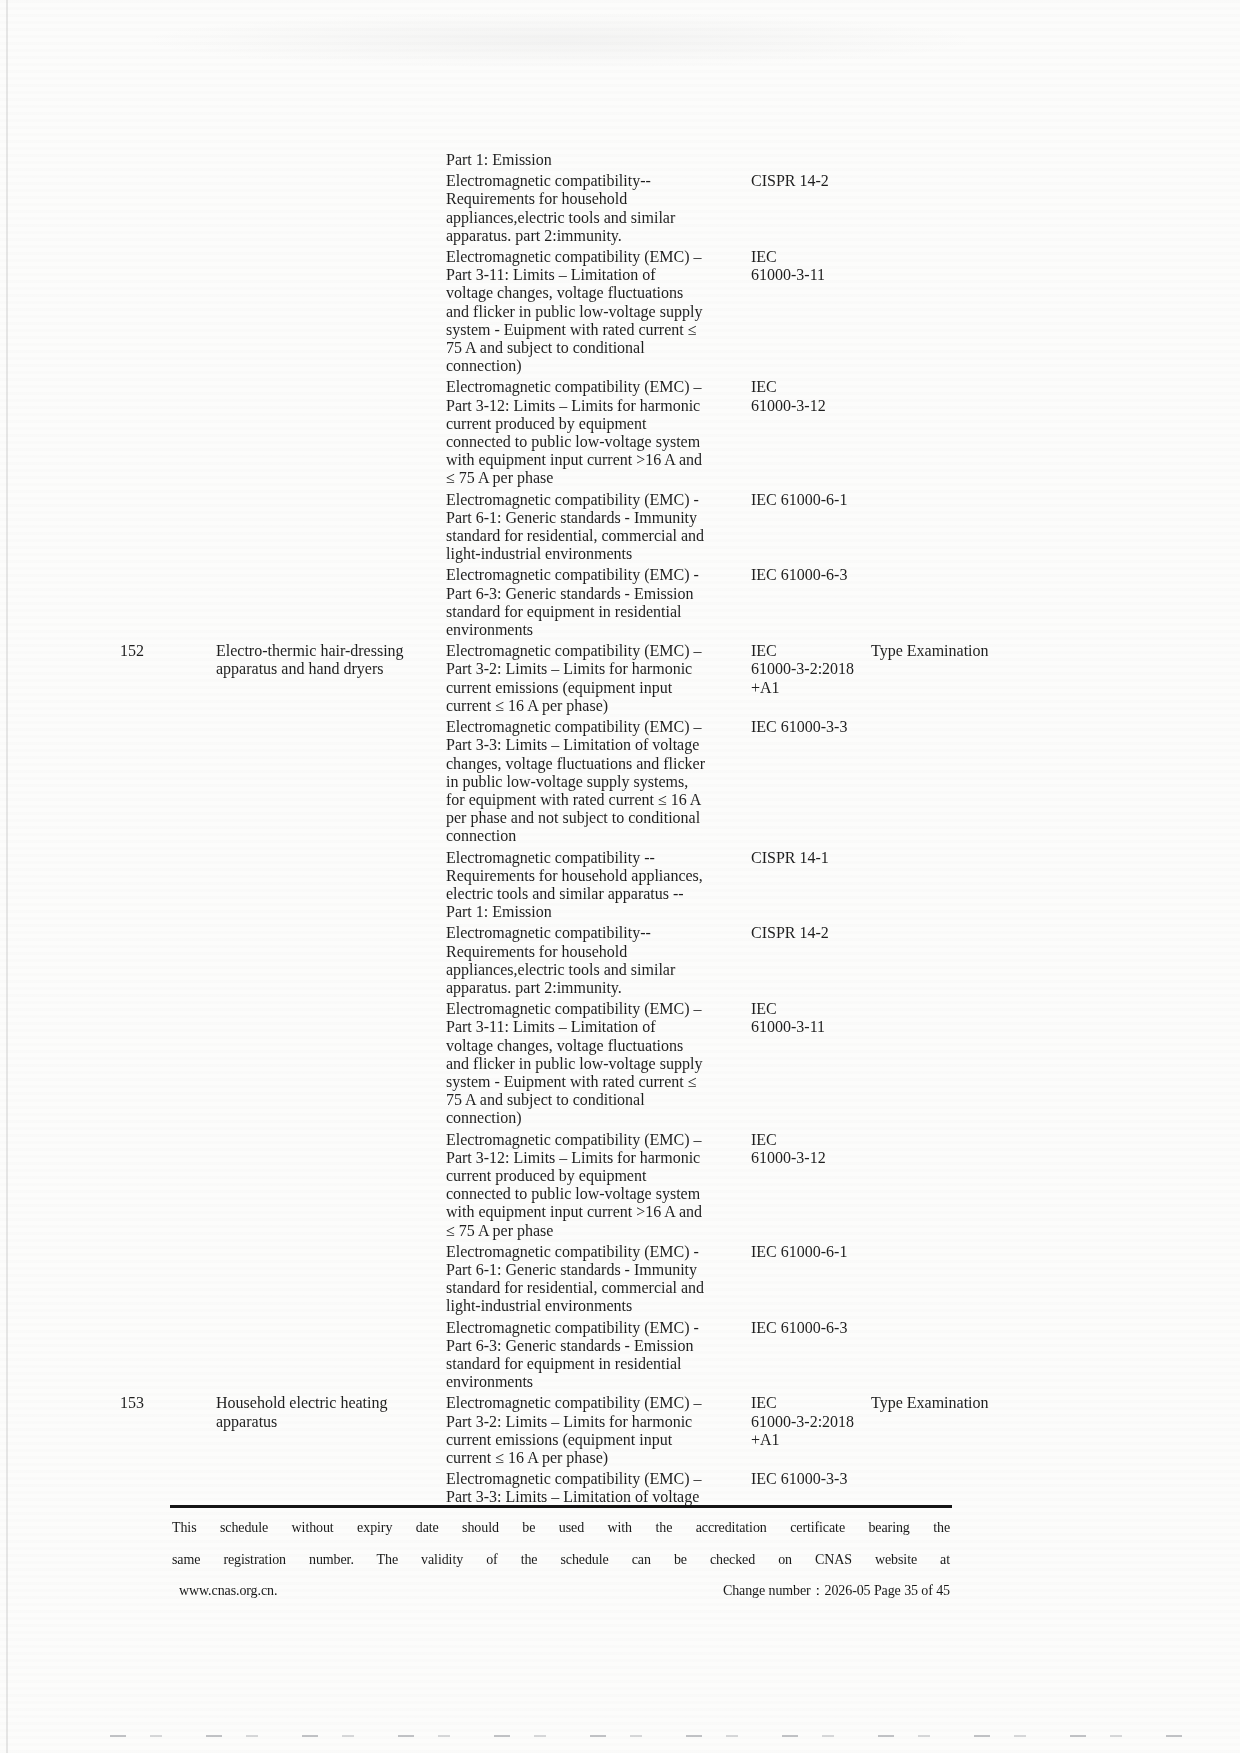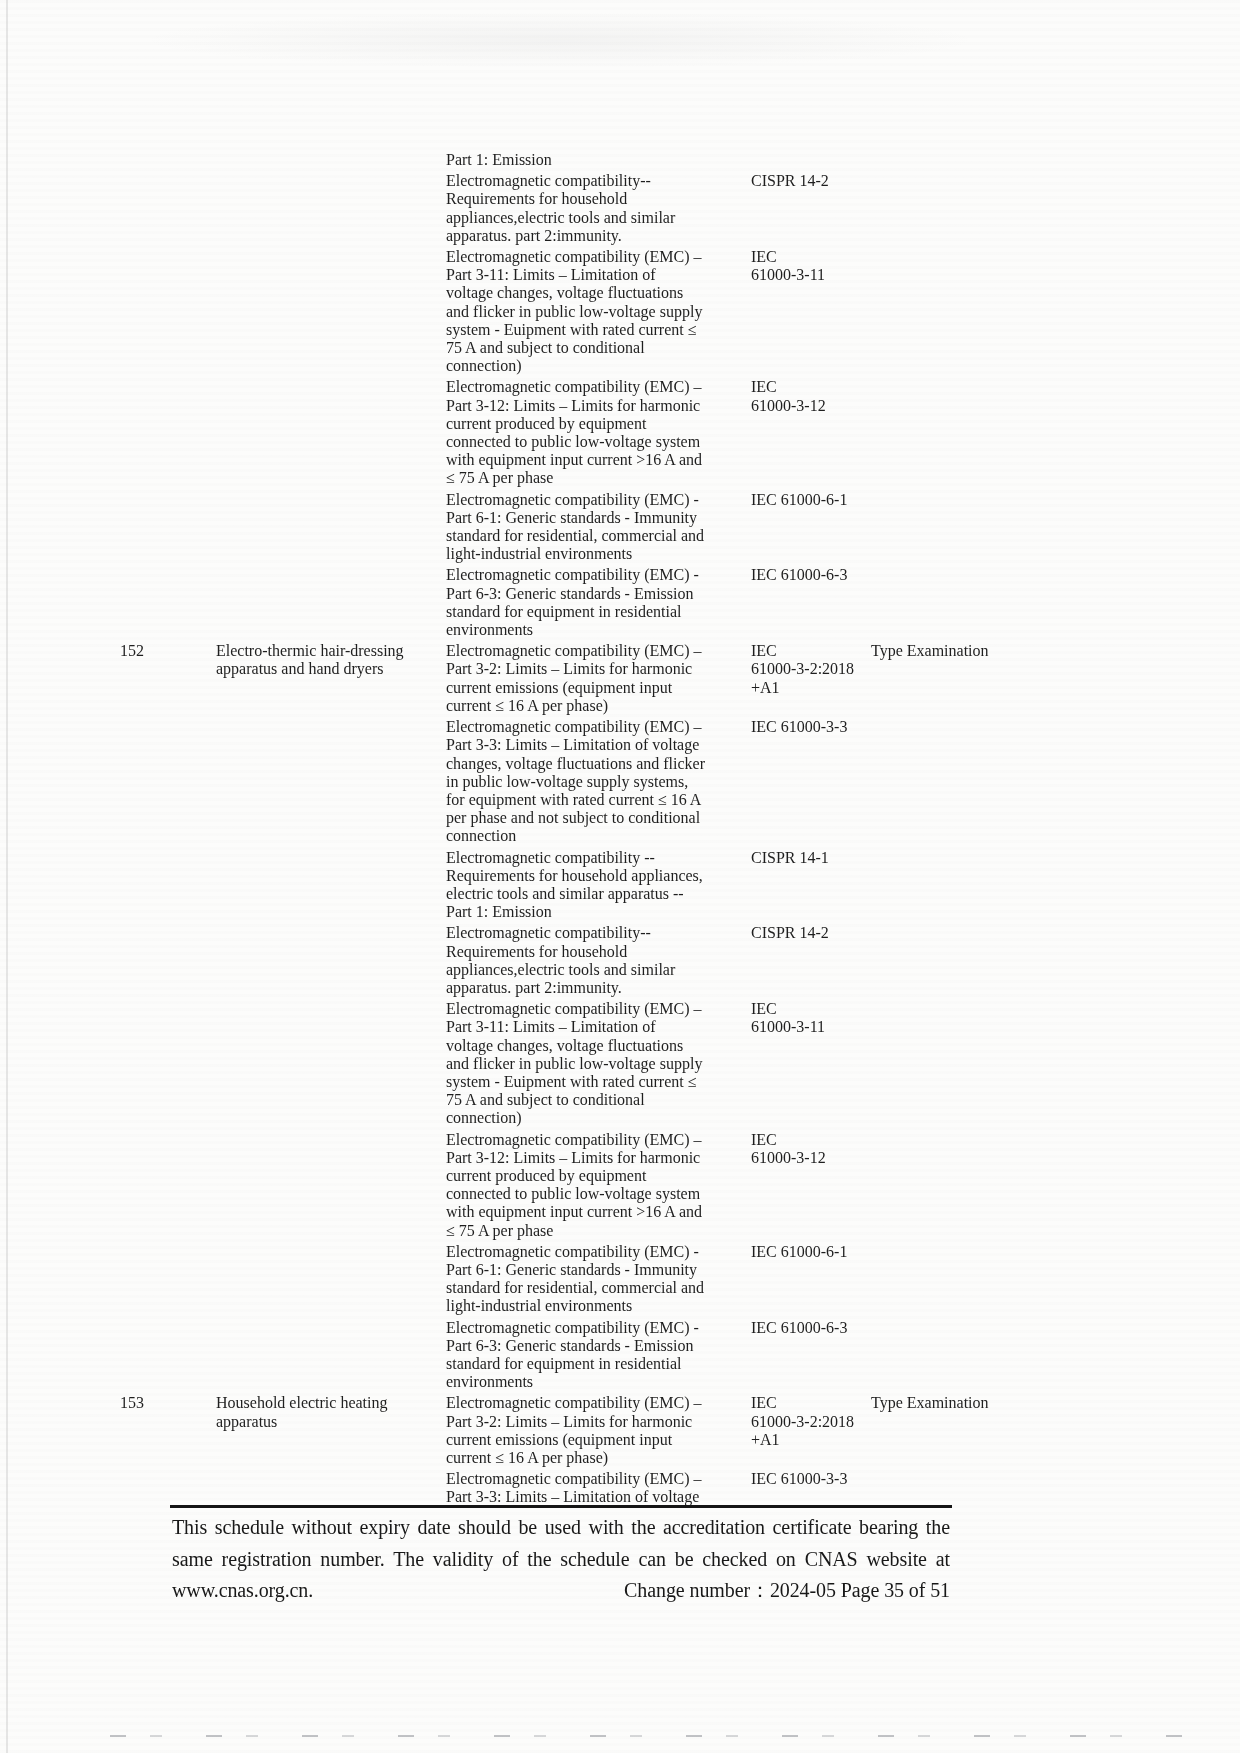--- a/index.html
+++ b/index.html
@@ -32,25 +32,25 @@
   .desc{ width:305px; white-space:pre-line; }
   .code{ width:120px; white-space:pre-line; }
   .type{ width:137px; }
   
   .footer-rule{
     position:absolute; top:1505px; left:170px; width:782px; height:3px;
     background:#151515;
   }
   .page-footer{
     position:absolute; top:1512px; left:172px; width:778px;
-    font-size:20px; line-height:31.5px; color:#181818;
+    font-size:14px; line-height:31.5px; color:#181818;
     letter-spacing:-0.1px;
   }
   .jline{ text-align:justify; text-align-last:justify; white-space:nowrap; }
-  .footer-row3{ display:flex; justify-content:space-between; }
+  .footer-row3{ display:flex; justify-content:space-between;margin-left:7px; }
   
   .edge-line-left{
     position:absolute; left:6px; top:0; bottom:0; width:2px;
     background:rgba(150,150,150,0.22);
   }
   .bottom-dashes{
     position:absolute; top:1735px; left:110px; right:50px; height:2px;
     background:repeating-linear-gradient(90deg,
       rgba(55,60,72,0.55) 0 16px, transparent 16px 40px,
       rgba(55,60,72,0.35) 40px 52px, transparent 52px 96px);
@@ -246,18 +246,18 @@
   </div>
 </section>
 
   <div class="footer-rule"></div>
 
   <footer class="page-footer">
     <div class="jline">This schedule without expiry date should be used with the accreditation certificate bearing the</div>
     <div class="jline">same registration number. The validity of the schedule can be checked on CNAS website at</div>
     <div class="footer-row3">
       <span>www.cnas.org.cn.</span>
-      <span>Change number：2024-05 Page 35 of 51</span>
+      <span>Change number：2026-05 Page 35 of 45</span>
     </div>
   </footer>
 
   <div class="bottom-dashes"></div>
 </div>
 
 </body></html>

